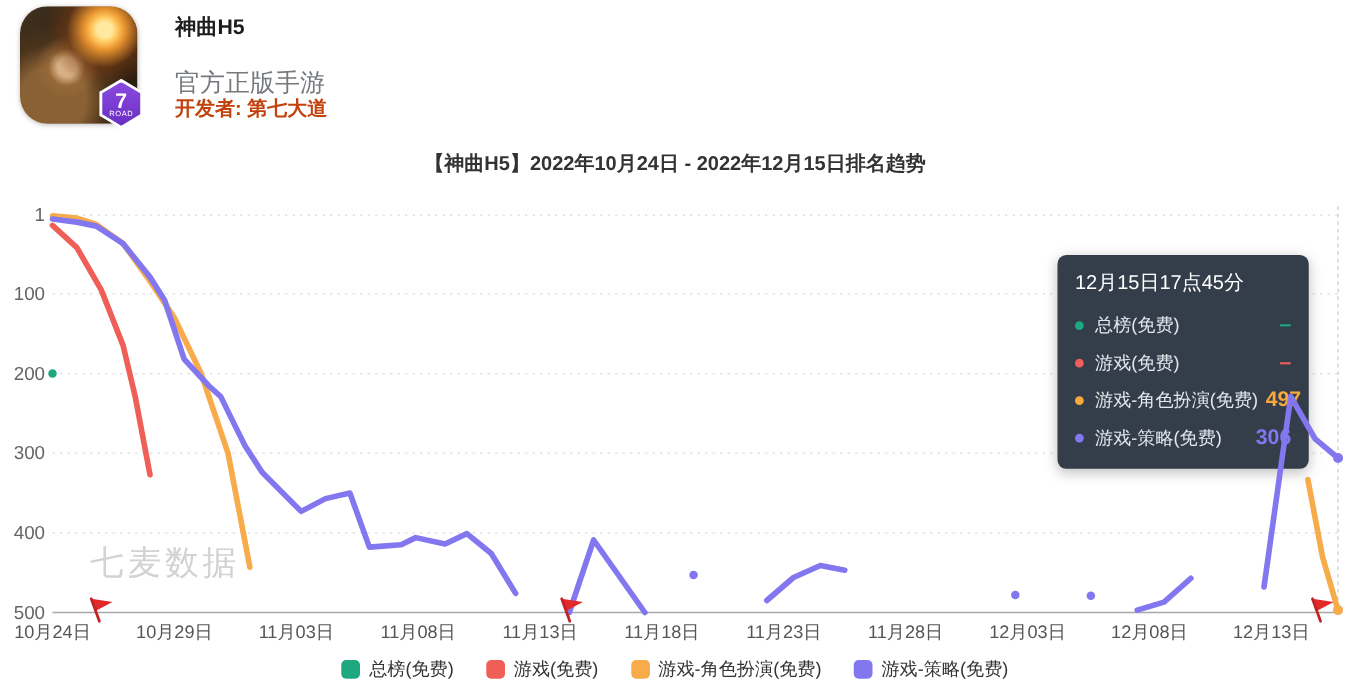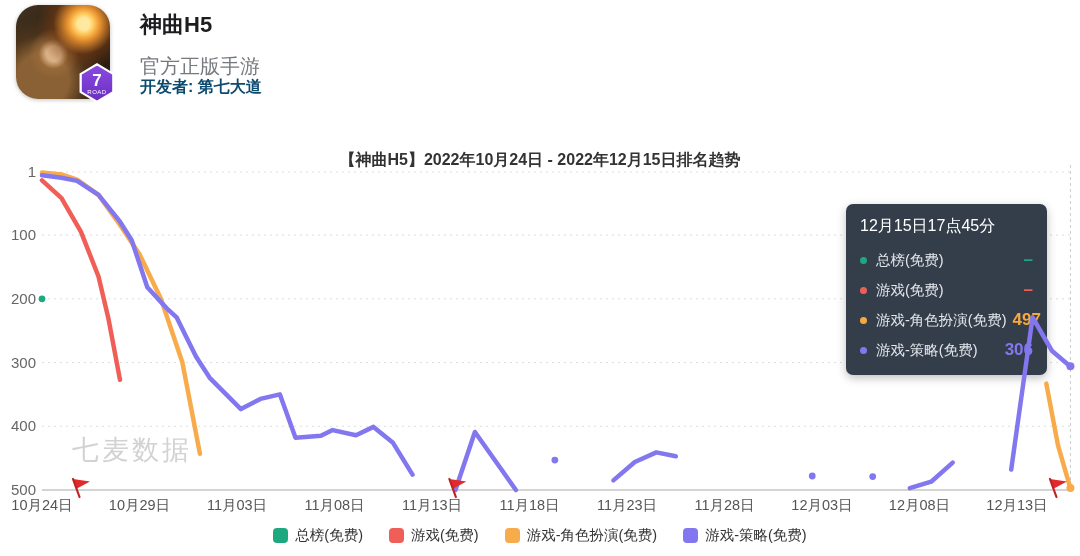--- a/index.html
+++ b/index.html
@@ -14,26 +14,26 @@
       linear-gradient(135deg,#43321f 0%,#241a10 55%,#302113 100%);
     box-shadow:0 1px 4px rgba(0,0,0,.25);}
   .badge{position:absolute;right:-6px;bottom:-4px;width:38px;height:40px;
     clip-path:polygon(50% 0,96% 26%,96% 74%,50% 100%,4% 74%,4% 26%);background:#fff;
     display:flex;align-items:center;justify-content:center;}
   .badge-inner{width:33px;height:35px;clip-path:polygon(50% 0,96% 26%,96% 74%,50% 100%,4% 74%,4% 26%);
     background:linear-gradient(180deg,#8a4ae0,#6a2ec2);color:#fff;display:flex;flex-direction:column;
     align-items:center;justify-content:center;line-height:1;}
   .badge-7{font-size:17px;font-weight:bold;}
   .badge-road{font-size:6px;letter-spacing:.5px;}
-  .app-name{position:absolute;left:140px;top:10px;font-size:22px;font-weight:bold;color:#1d1d1f;}
+  .app-name{position:absolute;left:140px;top:10px;font-size:17px;font-weight:bold;color:#1d1d1f;}
   .app-sub{position:absolute;left:140px;top:53px;font-size:20px;color:#76797e;}
-  .app-dev{position:absolute;left:140px;top:77px;font-size:16px;color:#0c4a6e;font-weight:600;}
+  .app-dev{position:absolute;left:140px;top:77px;font-size:16px;color:#c2410c;font-weight:600;}
   
   .chart-title{position:absolute;left:0;top:121px;width:100%;text-align:center;
-    font-size:16px;font-weight:bold;color:#333;margin-top:29px;}
+    font-size:16px;font-weight:bold;color:#333;}
   
   .svg-layer{position:absolute;left:0;top:0;width:1080px;height:556px;}
   #grid-svg{z-index:1;}
   #series-svg{z-index:3;pointer-events:none;}
   .watermark{position:absolute;left:72px;top:432px;z-index:0;font-size:27px;color:#d2d2d2;
     letter-spacing:3px;text-align:center;}
   
   .tooltip{position:absolute;left:846px;top:204px;width:201px;z-index:2;background:#343e4b;
     border-radius:7px;box-shadow:0 3px 10px rgba(0,0,0,.25);padding:12px 14px 10px 14px;box-sizing:border-box;}
   .tt-title{font-size:16px;color:#fff;margin-bottom:8px;}

